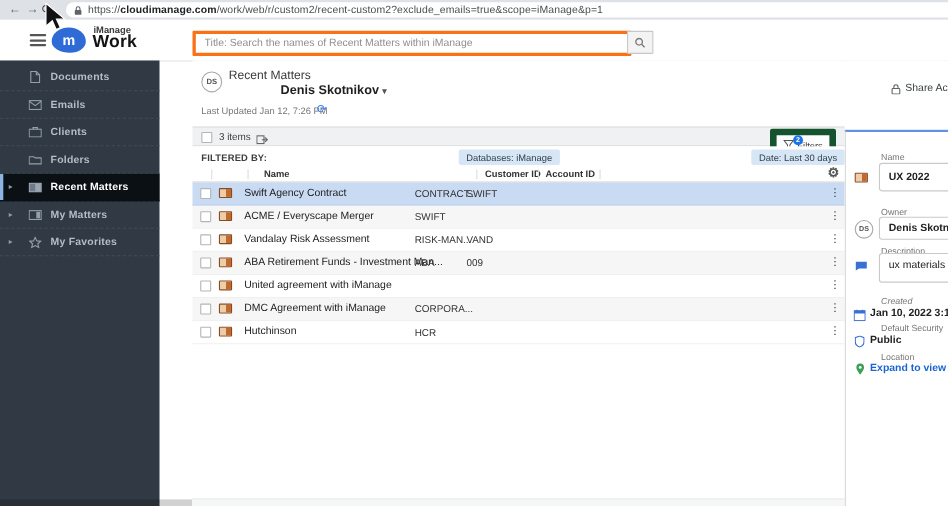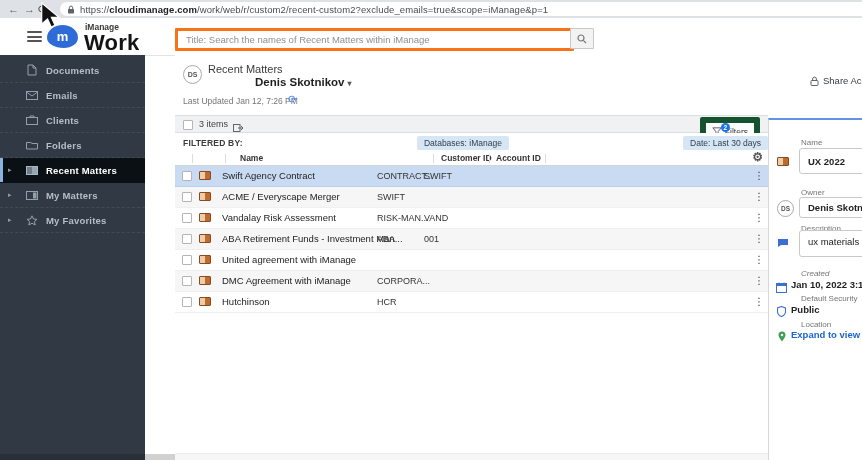--- a/index.html
+++ b/index.html
@@ -17,21 +17,21 @@
   
   .app-header{position:absolute;left:0;top:18px;width:862px;height:37px;background:#fff;border-bottom:1px solid #e4e4e4;}
   .burger{position:absolute;left:27px;top:13px;width:15px;height:11px;}
   .burger span{display:block;height:2px;background:#555;margin-bottom:2.5px;border-radius:1px;}
   .logo-blob{position:absolute;left:47px;top:7px;width:31px;height:23px;background:#2e6bd7;
              border-radius:50% 50% 46% 54%/55% 55% 45% 45%;color:#fff;font-weight:bold;font-size:13px;
              display:flex;align-items:center;justify-content:center;}
   .logo-blob::after{content:"";position:absolute;left:-2px;bottom:-1px;width:14px;height:7px;background:#3ed3bd;
              border-radius:50%;transform:rotate(-24deg);z-index:-1;}
   .logo-imanage{position:absolute;left:85px;top:4px;font-size:8.5px;font-weight:700;color:#3a3a3a;}
-  .logo-work{position:absolute;left:84px;top:12px;font-size:22px;font-weight:800;color:#141414;letter-spacing:.2px;}
+  .logo-work{position:absolute;left:84px;top:12px;font-size:16px;font-weight:800;color:#141414;letter-spacing:.2px;}
   .search-input{position:absolute;left:175px;top:10px;width:385px;height:17px;border:3px solid #f97316;border-radius:1px;
              font-size:9.5px;color:#333;padding:0 0 0 8px;outline:none;font-family:"Liberation Sans",sans-serif;}
   .search-input::placeholder{color:#8f8f8f;}
   .search-btn{position:absolute;left:570px;top:10px;width:22px;height:19px;background:#f3f3f3;border:1px solid #c8c8c8;
              border-radius:1px;display:flex;align-items:center;justify-content:center;}
   
   .sidebar{position:absolute;left:0;top:55px;width:145px;height:405px;background:#313a44;padding-top:3px;box-sizing:border-box;}
   .side-item{position:relative;height:24px;display:flex;align-items:center;border-bottom:1px dashed #414b56;cursor:pointer;}
   .side-caret{position:absolute;left:8px;font-size:7px;color:#8d99a5;}
   .side-ico{position:absolute;left:25px;width:13px;display:flex;justify-content:center;}
@@ -274,21 +274,21 @@
         <span class="cname">Vandalay Risk Assessment</span>
         <span class="cid ccust">RISK-MAN...</span>
         <span class="cid cacct">VAND</span>
         <span class="kebab">⋮</span>
       </div>
       <div class="trow alt">
         <span class="cb row-cb"></span>
         <span class="mico row-mico"></span>
         <span class="cname">ABA Retirement Funds - Investment Man...</span>
         <span class="cid ccust">ABA</span>
-        <span class="cid cacct">001</span>
+        <span class="cid cacct">009</span>
         <span class="kebab">⋮</span>
       </div>
       <div class="trow">
         <span class="cb row-cb"></span>
         <span class="mico row-mico"></span>
         <span class="cname">United agreement with iManage</span>
         <span class="cid ccust"></span>
         <span class="cid cacct"></span>
         <span class="kebab">⋮</span>
       </div>

